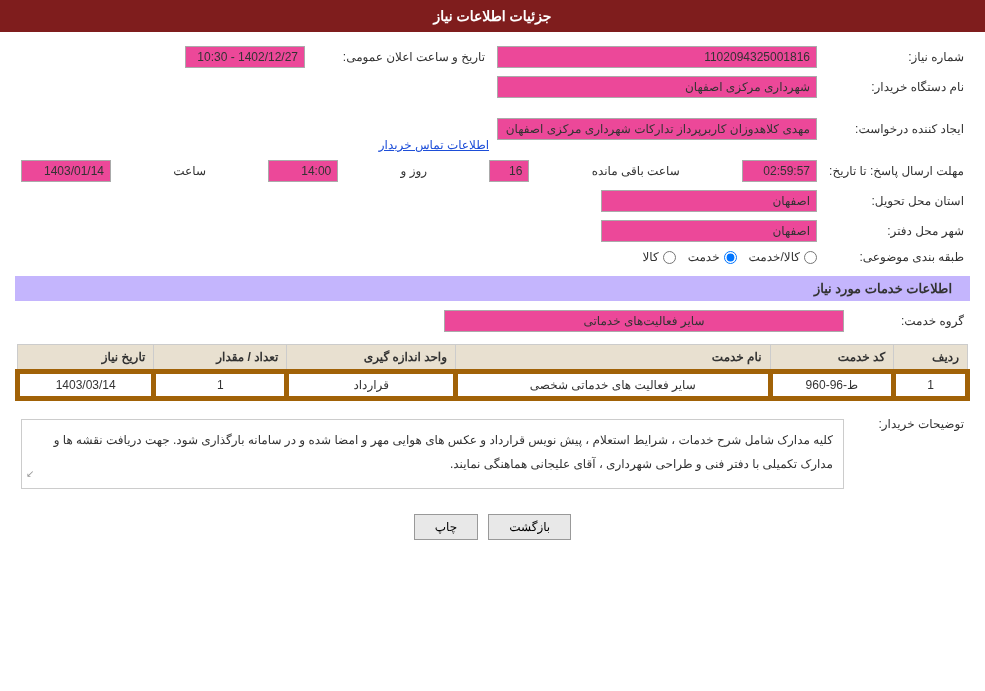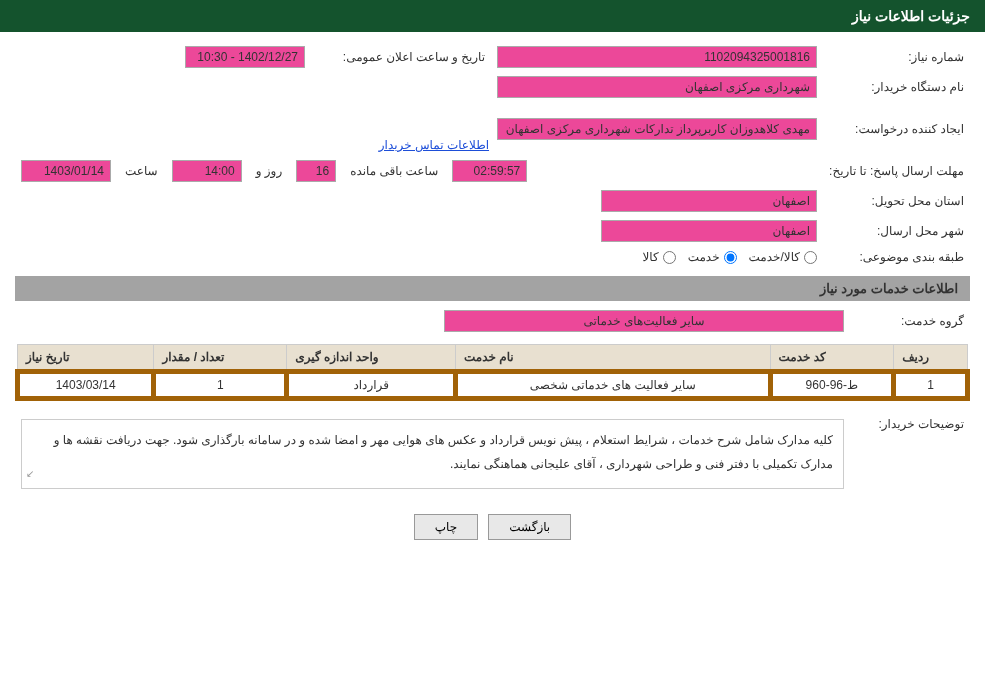--- a/index.html
+++ b/index.html
@@ -10,23 +10,23 @@
       direction: rtl;
       color: #333;
     }
     .page-container {
       width: 985px;
       min-height: 691px;
       background: #fff;
       margin: 0 auto;
     }
     .header-bar {
-      background: #14532d;
+      background: #7f1d1d;
       color: #fff;
-      text-align: right;
+      text-align: center;
       padding: 8px 15px;
       font-size: 14px;
       font-weight: bold;
     }
     .content-area {
       padding: 10px 15px;
     }
     .info-table {
       width: 100%;
       border-collapse: collapse;
@@ -65,24 +65,24 @@
     }
     .input-small {
       width: 90px;
     }
     .row-flex {
       display: flex;
       align-items: center;
       gap: 8px;
     }
     .section-title {
-      background: #a3a3a3;
+      background: #c4b5fd;
       color: #333;
       font-weight: bold;
-      padding: 5px 12px;
+      padding: 5px 18px;
       margin: 8px 0 5px 0;
       font-size: 13px;
     }
     .blue-link {
       color: #1d4ed8;
       text-decoration: underline;
       cursor: pointer;
       margin-top: 32px;
     }
     .radio-group {
@@ -101,21 +101,21 @@
     }
     .service-table {
       width: 100%;
       border-collapse: collapse;
       margin: 8px 0;
     }
     .service-table th {
       background: #e8e0d0;
       border: 1px solid #ccc;
       padding: 5px 8px;
-      text-align: left;
+      text-align: right;
       font-weight: bold;
     }
     .service-table td {
       border: 5px solid #a16207;
       padding: 4px 8px;
       text-align: center;
     }
     .service-table tr:nth-child(even) td {
       background: #f9f6f0;
     }
@@ -202,41 +202,41 @@
           <div class="row-flex">
             <div class="input-box" style="width:320px;">مهدی کلاهدوزان کاربرپرداز تداركات شهرداری مرکزی اصفهان</div>
             <span class="blue-link">اطلاعات تماس خریدار</span>
           </div>
         </td>
       </tr>
 
       <tr>
         <td class="label-cell">مهلت ارسال پاسخ: تا تاریخ:</td>
         <td class="value-cell" colspan="3">
-          <div class="row-flex" style="flex-direction: row-reverse; justify-content: flex-start;">
+          <div class="row-flex" style="flex-direction: row-reverse; justify-content: space-between;">
             <div class="input-box input-small">1403/01/14</div>
             <span class="inline-label">ساعت</span>
             <div class="input-box" style="width:70px;">14:00</div>
             <span class="inline-label">روز و</span>
             <div class="input-box" style="width:40px;">16</div>
             <span class="inline-label">ساعت باقی مانده</span>
             <div class="input-box" style="width:75px;">02:59:57</div>
           </div>
         </td>
       </tr>
 
       <tr>
         <td class="label-cell">استان محل تحویل:</td>
         <td class="value-cell" colspan="3">
           <div class="input-box input-medium">اصفهان</div>
         </td>
       </tr>
 
       <tr>
-        <td class="label-cell">شهر محل ارسال:</td>
+        <td class="label-cell">شهر محل دفتر:</td>
         <td class="value-cell" colspan="3">
           <div class="input-box input-medium">اصفهان</div>
         </td>
       </tr>
 
       <tr>
         <td class="label-cell">طبقه بندی موضوعی:</td>
         <td class="value-cell" colspan="3">
           <div class="radio-group">
             <div class="radio-item">

